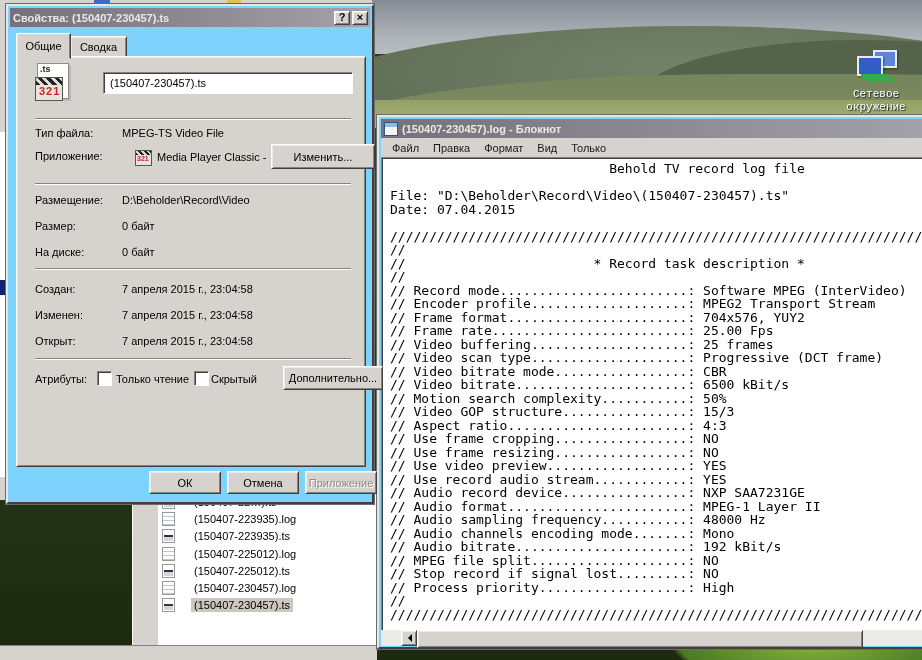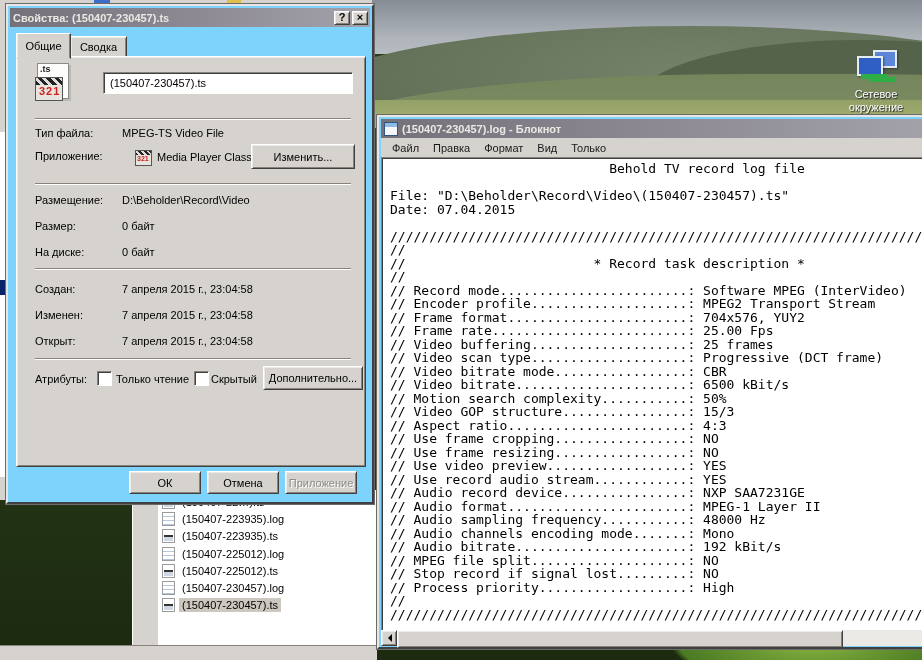--- a/index.html
+++ b/index.html
@@ -11,21 +11,21 @@
   .wp-sky{position:absolute;left:0;top:0;right:0;height:54px;background:linear-gradient(180deg,#868c94,#aeb4ba 70%,#b8bdc2);}
   .wp-hill-a{position:absolute;left:300px;top:26px;width:780px;height:150px;background:radial-gradient(ellipse at 50% 30%,#74826a,#5d6c51 75%);border-radius:50%;}
   .wp-hill-b{position:absolute;left:640px;top:40px;width:440px;height:116px;background:#54634a;border-radius:50%;}
   .wp-hill-c{position:absolute;left:330px;top:74px;width:940px;height:120px;background:linear-gradient(180deg,#75855c,#8d9b6c);border-radius:45%;}
   .wp-fields{position:absolute;left:0;top:100px;right:0;height:28px;background:linear-gradient(180deg,#93a167,#a9b374);}
   .wp-mid{position:absolute;left:0;top:128px;right:0;bottom:0;background:linear-gradient(180deg,#31481f,#1c2a10);}
   .wp-foliage{position:absolute;right:-30px;bottom:-28px;width:280px;height:96px;background:radial-gradient(ellipse at center,#8ab542,#4a7a22 68%,rgba(0,0,0,0) 72%);}
 
   
   .r3d{background:#d6d3ce;border:1px solid;border-color:#ffffff #404040 #404040 #ffffff;
-       box-shadow:inset 1px 1px 0 #eceae6, inset -1px -1px 0 #87837c;}
+       box-shadow:inset 1px 1px 0 #eceae6, inset -1px -1px 0 #87837c;margin-left:20px;}
   .s3d{background:#fff;border:1px solid;border-color:#87837c #fff #fff #87837c;
        box-shadow:inset 1px 1px 0 #404040;}
   .sep{position:absolute;height:0;border-top:1px solid #87837c;border-bottom:1px solid #ffffff;}
   .win{position:absolute;background:#7dd3fc;border:2px solid;border-color:#e8e6e2 #404040 #404040 #e8e6e2;
        box-shadow:0 0 0 1px #6b6b6b;}
   .titlebar{position:absolute;left:2px;top:2px;right:2px;height:19px;
        background:linear-gradient(90deg,#75717b,#a3a1a9);color:#ece9e4;font-weight:bold;
        display:flex;align-items:center;padding-left:3px;box-sizing:border-box;}
   .cap-btn{width:16px;height:14px;font-size:10px;font-weight:bold;color:#000;
        display:flex;align-items:center;justify-content:center;margin-left:2px;line-height:1;}
@@ -38,21 +38,21 @@
   .exp-top-strip .frag-yellow{position:absolute;left:227px;top:0;width:14px;height:4px;background:#e3c04e;}
   .exp-left-sliver{position:absolute;left:0;top:4px;width:6px;height:496px;background:#d6d3ce;z-index:1;}
   .exp-left-sliver .white{position:absolute;left:0;top:128px;width:6px;height:345px;background:#fff;}
   .exp-left-sliver .sel{position:absolute;left:0;top:276px;width:6px;height:15px;background:#0a246a;}
   .taskpane{position:absolute;left:0;top:503px;width:132px;height:142px;background:#fff;
        border-top:1px solid #9a968f;border-right:1px solid #9a968f;z-index:1;overflow:hidden;}
   .task-item{position:absolute;left:2px;white-space:nowrap;color:#1a1a1a;}
   .pane-gutter{position:absolute;left:132px;top:500px;width:26px;height:145px;background:#d6d3ce;z-index:1;
        border-left:1px solid #fff;}
   .filelist{position:absolute;left:158px;top:490px;width:219px;height:155px;background:#fff;z-index:1;overflow:hidden;}
-  .frow{position:absolute;left:4px;height:16px;display:flex;align-items:center;white-space:nowrap;}
+  .frow{position:absolute;left:4px;height:16px;display:flex;align-items:center;white-space:nowrap;gap:12px;}
   .fname{padding:1px 3px;}
   .frow.selected .fname{background:#ccc8c0;}
   .fi{position:relative;width:13px;height:14px;margin-right:4px;flex:0 0 auto;
       background:#fff;border:1px solid #9a9a9a;box-sizing:border-box;}
   .fi.log{background:repeating-linear-gradient(180deg,#fff 0 3px,#b9c6e2 3px 4px);}
   .fi.ts::after{content:"";position:absolute;left:1px;bottom:1px;width:9px;height:6px;
       background:linear-gradient(180deg,#333 0 2px,#cfd6e4 2px),#445;}
   .exp-bottom-strip{position:absolute;left:0;top:645px;width:377px;height:15px;background:#d6d3ce;z-index:1;
       border-top:1px solid #87837c;}
 
@@ -99,21 +99,21 @@
   .mini-app-icon{position:absolute;left:100px;top:0px;width:15px;height:14px;background:#e7e4de;border:1px solid #555;}
   .mini-app-icon i{position:absolute;left:0;top:0;width:100%;height:4px;
       background:repeating-linear-gradient(45deg,#222 0 2px,#ddd 2px 4px);}
   .mini-app-icon b{position:absolute;left:1px;top:4px;font-size:7px;color:#c22;font-style:normal;}
   .name-field{position:absolute;left:86px;top:15px;width:250px;height:22px;font-size:11px;
       display:flex;align-items:center;padding-left:6px;box-sizing:border-box;}
   .checkbox{position:absolute;width:13px;height:13px;}
   .dlg-btn{position:absolute;width:72px;height:23px;}
 
   
-  .net-icon{position:absolute;left:845px;top:50px;width:62px;height:66px;z-index:1;text-align:center;}
+  .net-icon{position:absolute;left:845px;top:50px;width:62px;height:66px;z-index:1;text-align:center;font-family:Liberation Mono, monospace;}
   .net-art{position:relative;width:46px;height:36px;margin:0 auto;}
   .mon{position:absolute;border:2px solid #e6eaf2;background:#2f5fc4;box-shadow:1px 1px 2px rgba(0,0,0,.4);}
   .mon.back{left:20px;top:0;width:20px;height:14px;background:#5d86d8;}
   .mon.front{left:4px;top:6px;width:22px;height:16px;}
   .net-base{position:absolute;left:8px;top:24px;width:26px;height:5px;background:#2fae46;box-shadow:8px 3px 0 #2fae46;}
   .net-label{margin-top:2px;color:#fff;font-size:11px;line-height:13px;text-shadow:1px 1px 1px #222;}
 </style>
 </head>
 <body>
 

